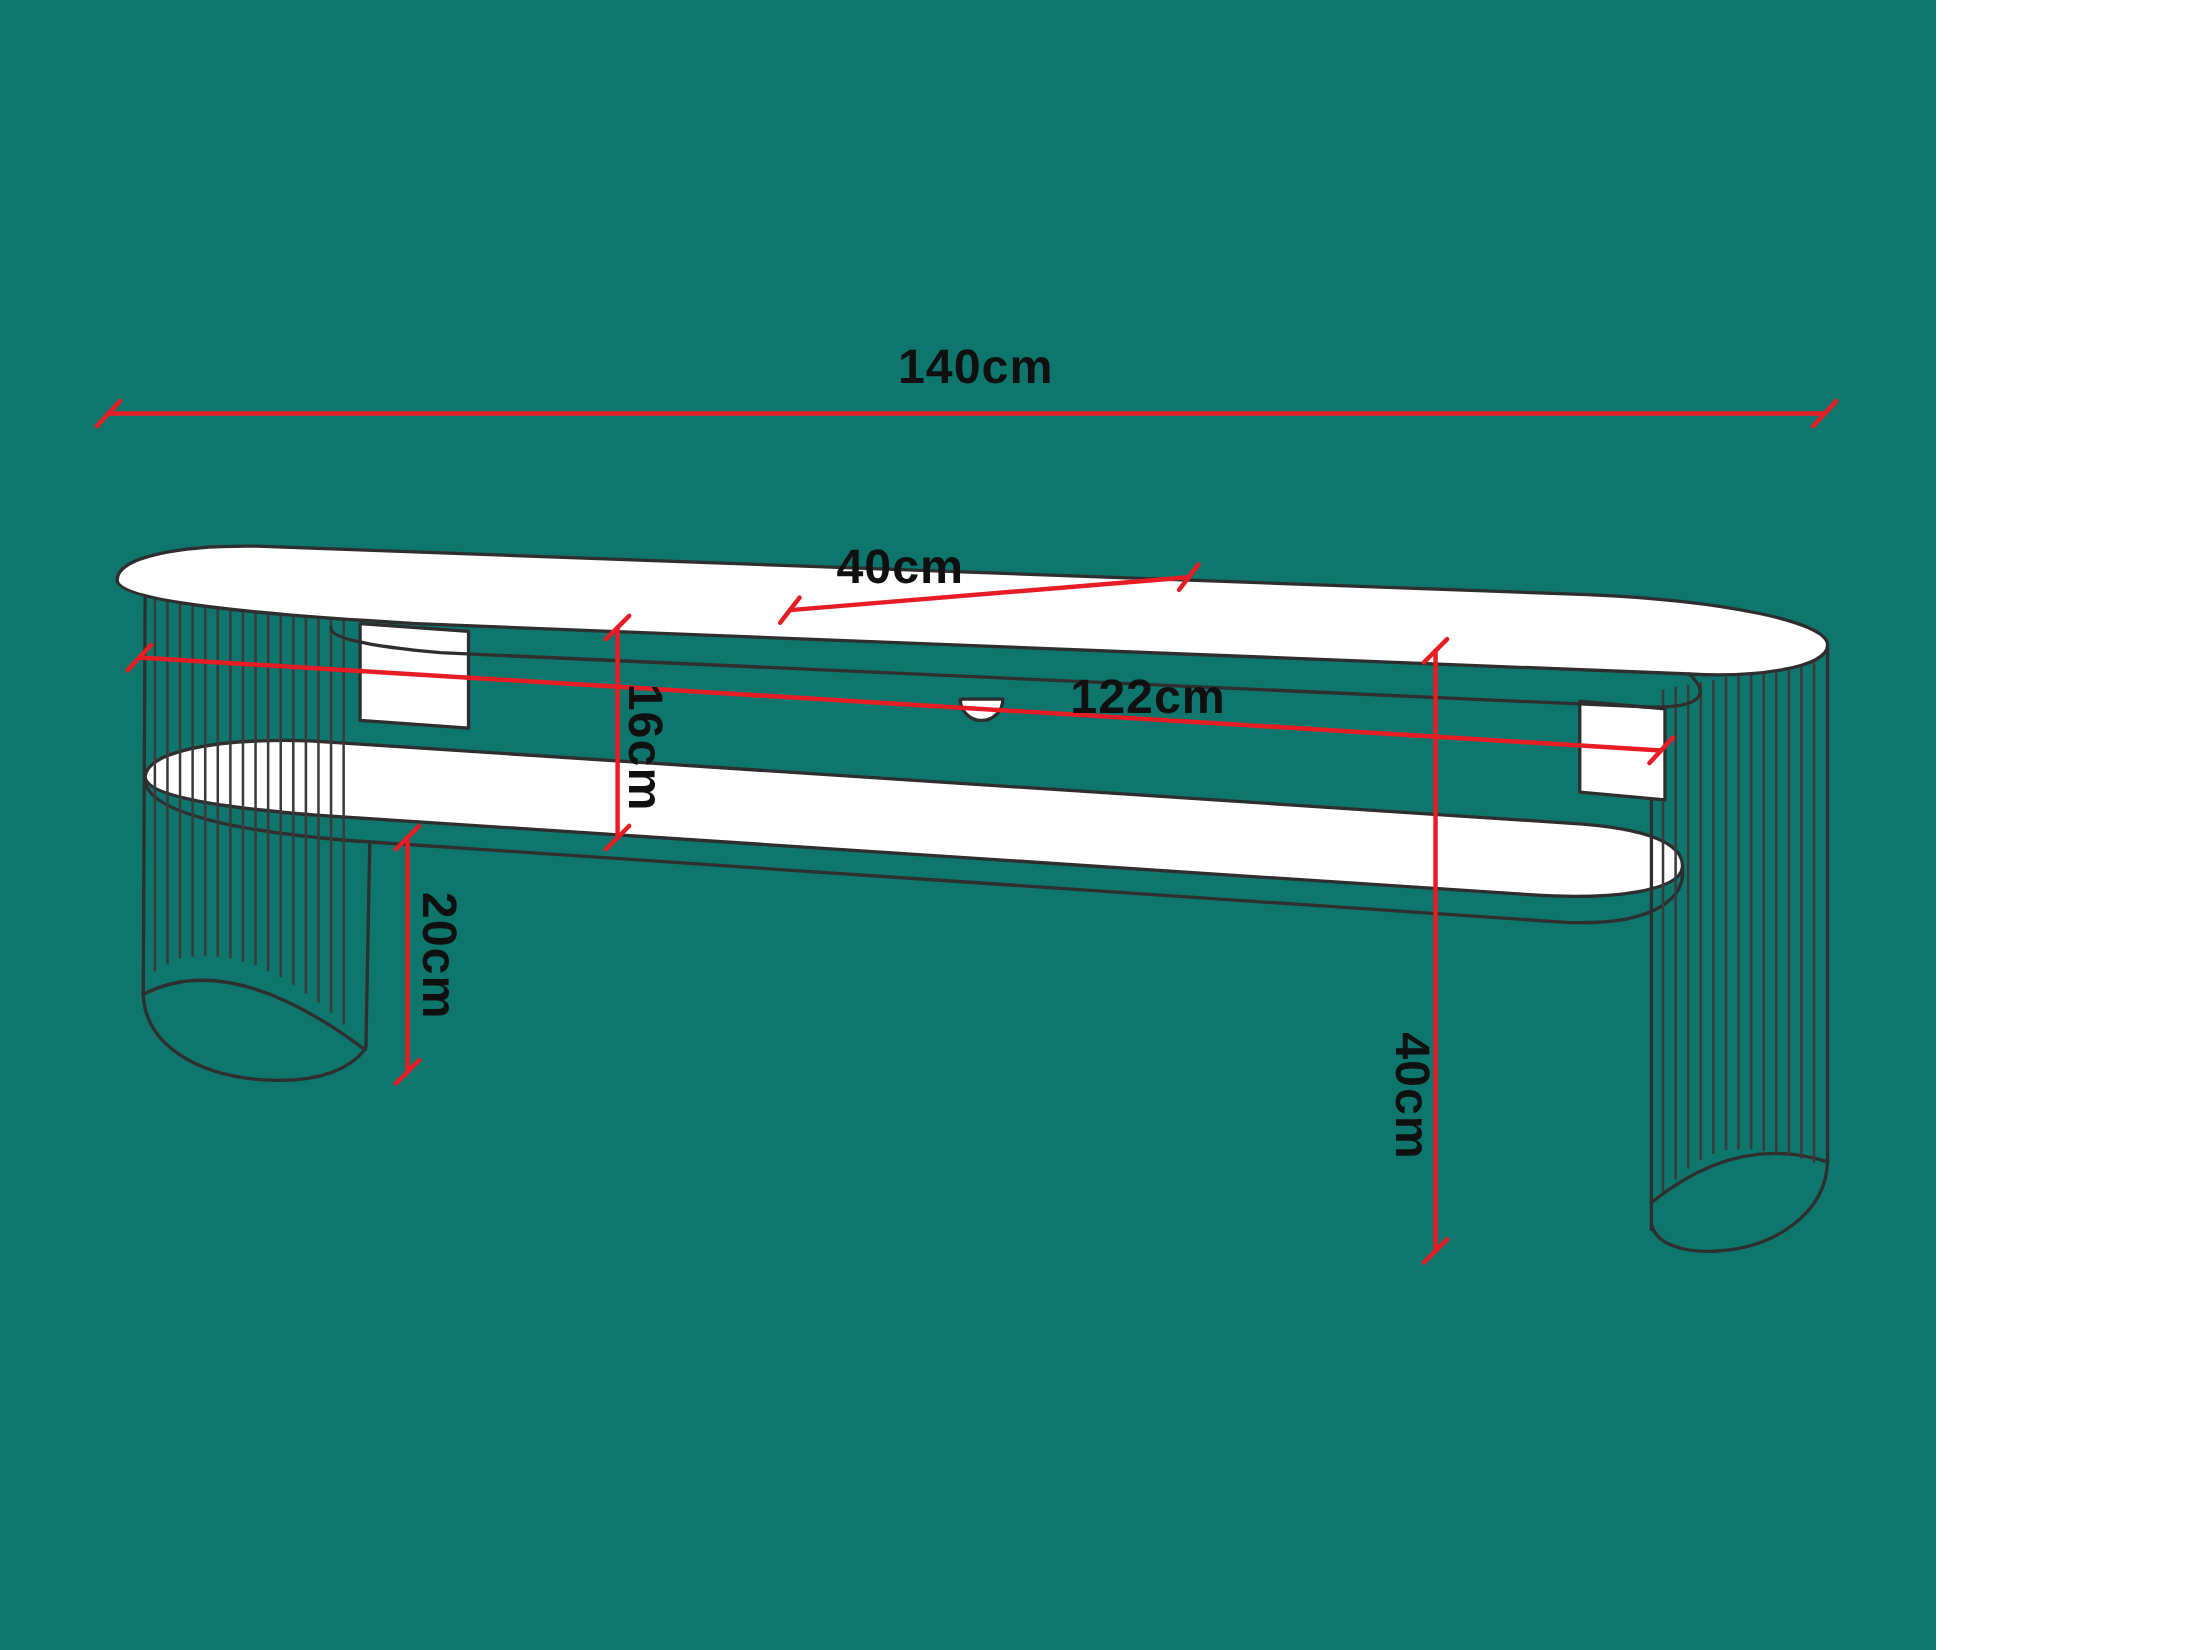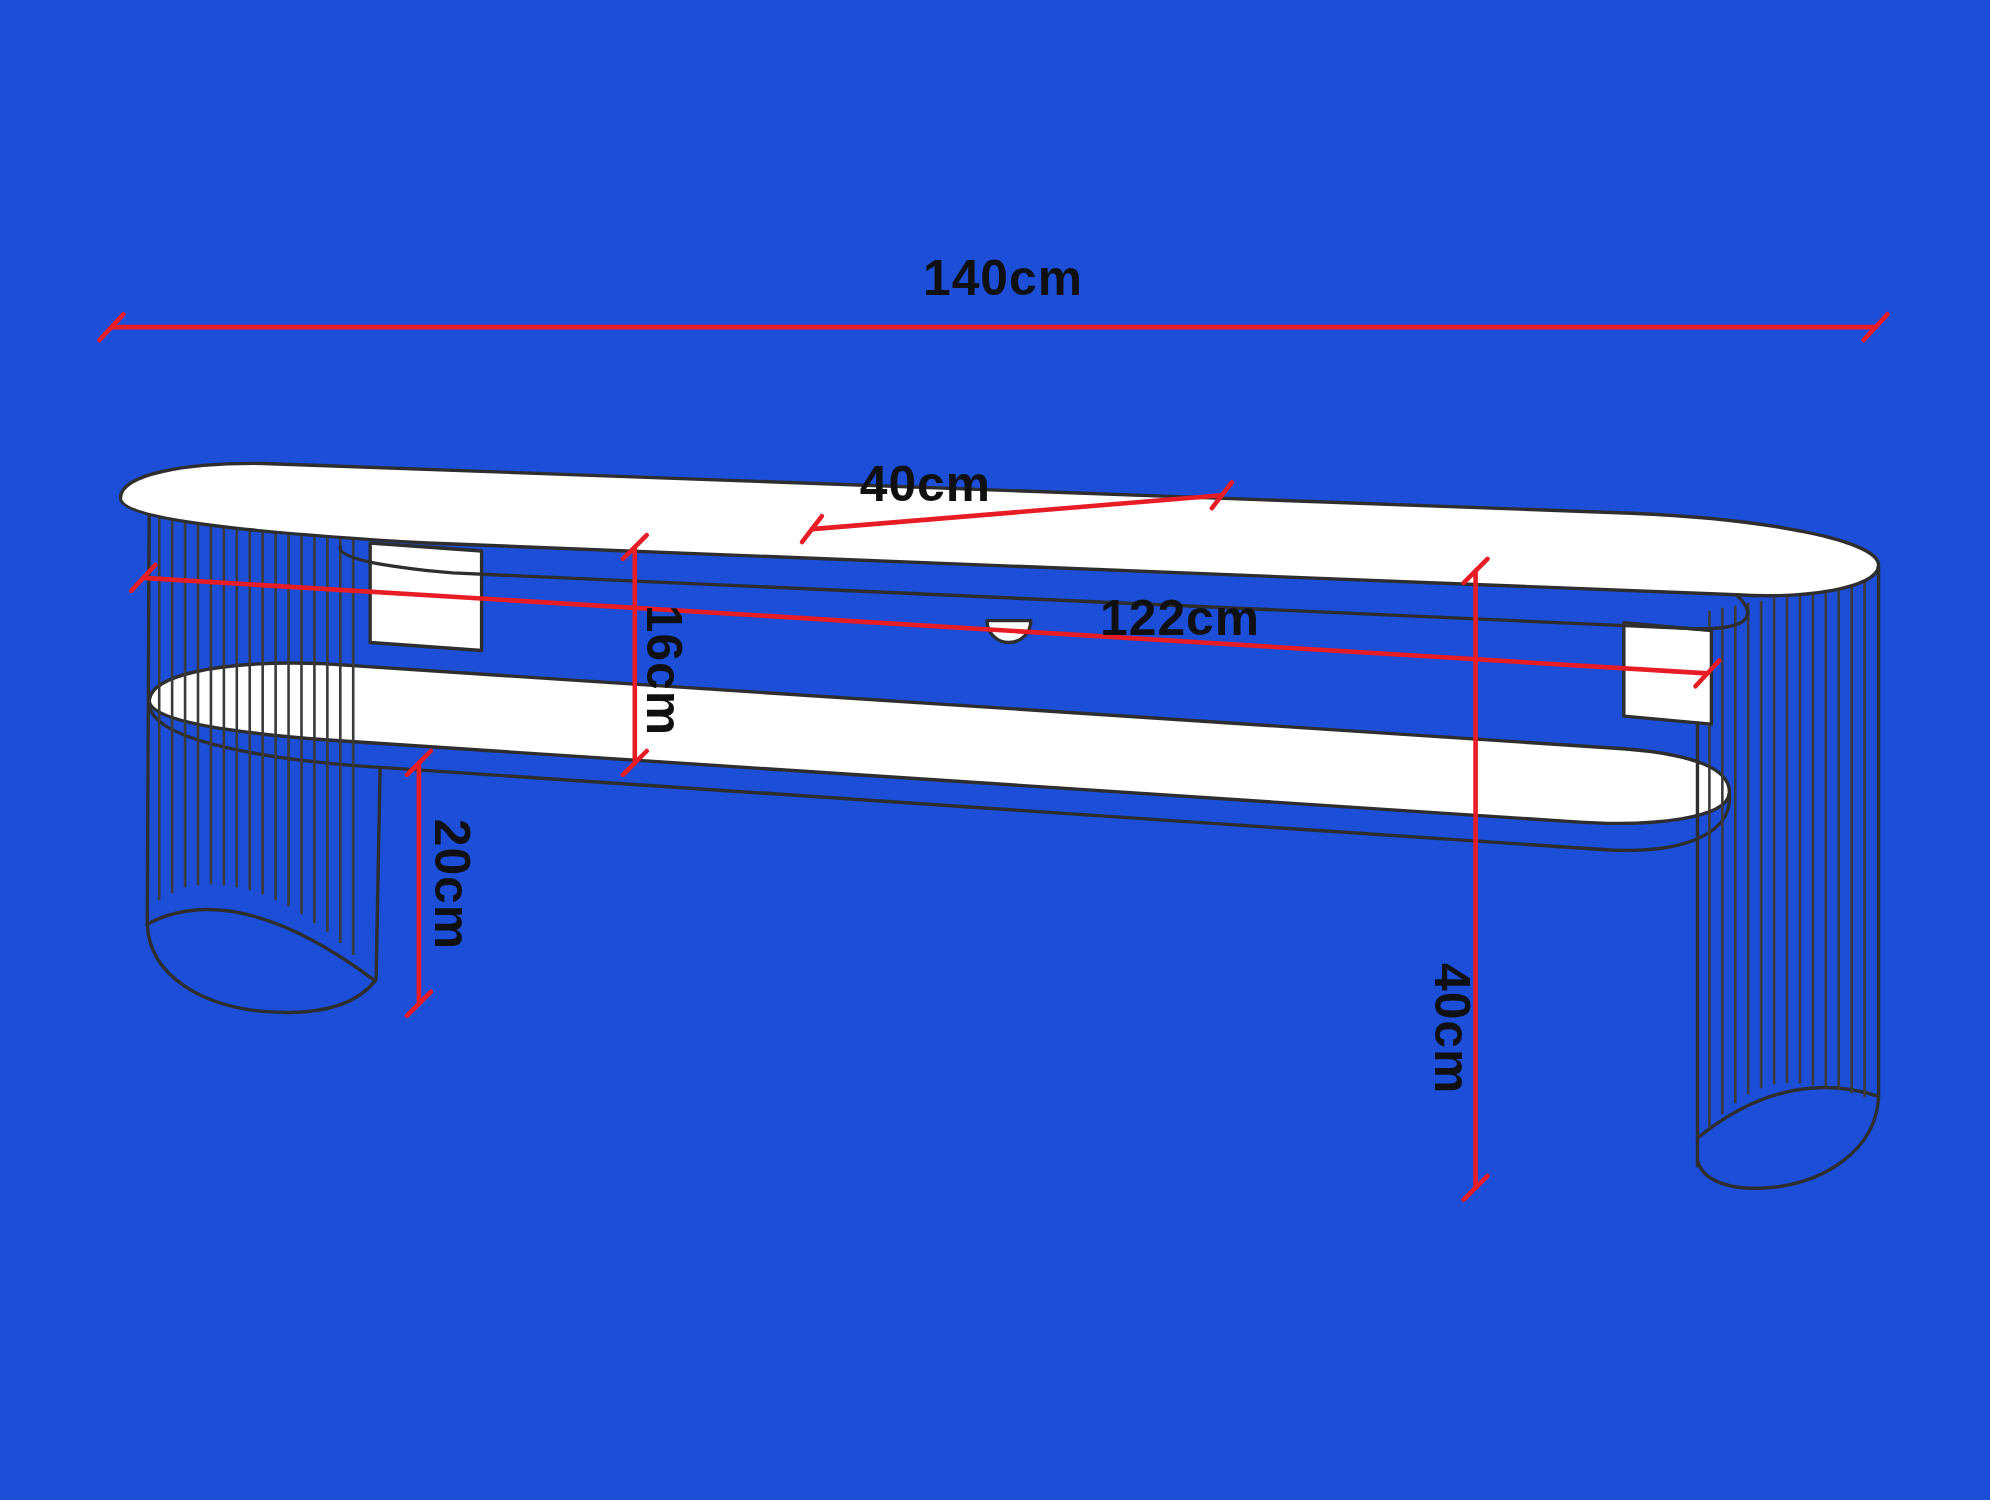--- a/index.html
+++ b/index.html
@@ -2,23 +2,23 @@
 <html><head>
 <meta charset="utf-8">
 <style>
   html, body {
     margin: 0;
     padding: 0;
     background: #ffffff;
   }
   .stage {
     position: relative;
-    width: 1990px;
+    width: 1760px;
     height: 1500px;
-    background: #1d4ed8;
+    background: #0f766e;
     overflow: hidden;
     font-family: "Liberation Sans", sans-serif;
   }
   svg {
     position: absolute;
     inset: 0;
     width: 100%;
     height: 100%;
   }
   .outline {

